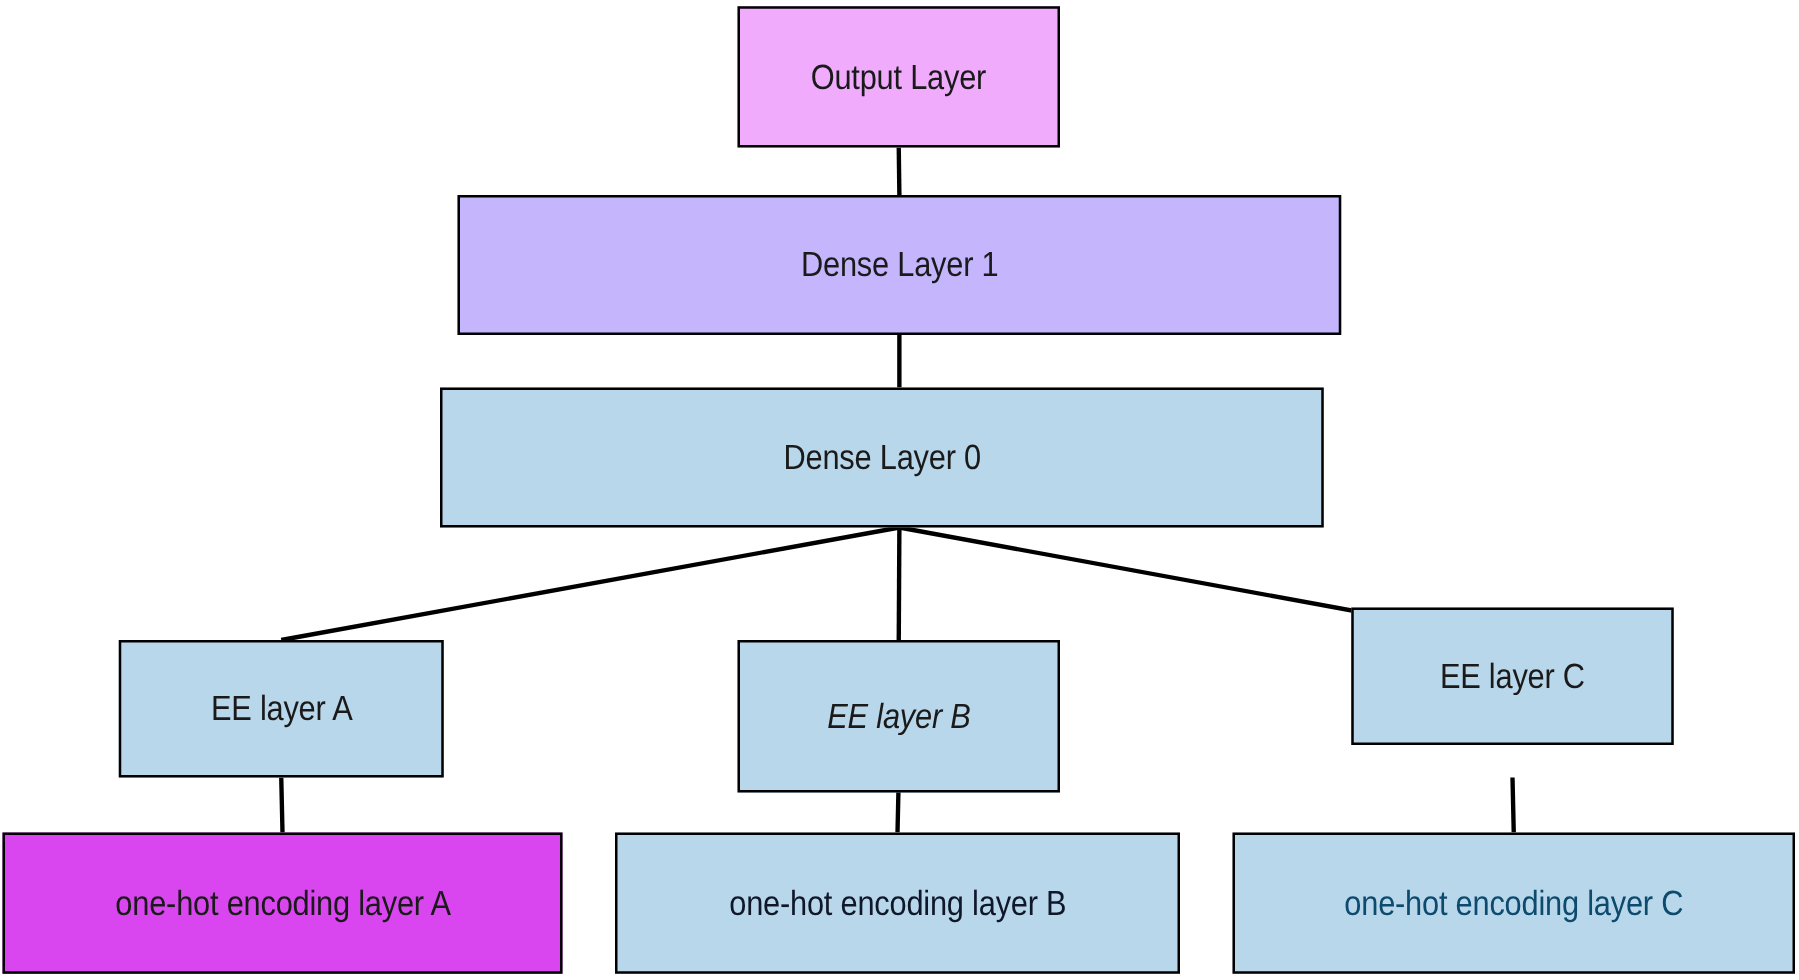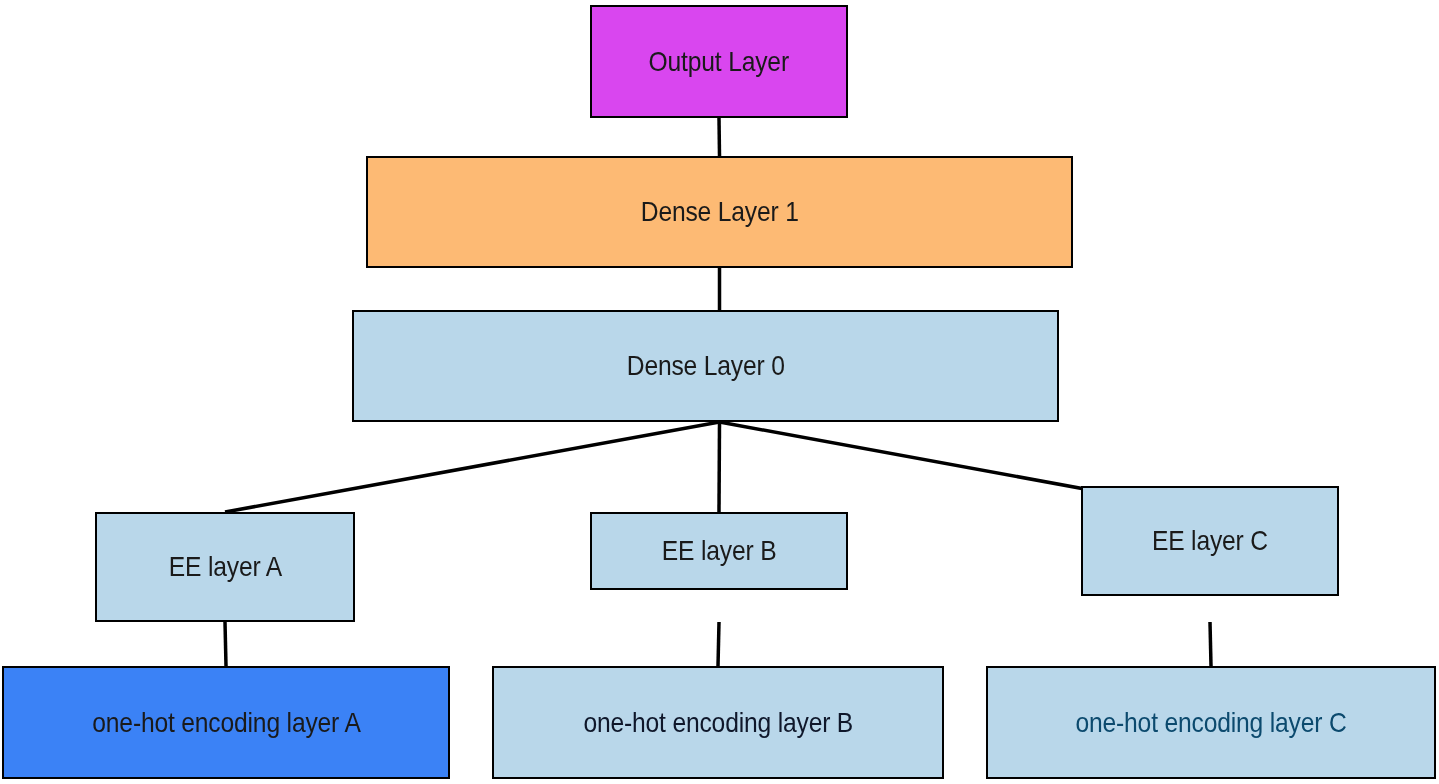--- a/index.html
+++ b/index.html
@@ -39,21 +39,21 @@
   .node .label {
     display: inline-block;
     transform: scaleX(0.88);
     letter-spacing: -0.2px;
   }
   
   .n-output  { left: 590px;  top: 5px;   width: 258px; height: 113px; }
   .n-dense1  { left: 366px;  top: 156px; width: 707px; height: 112px; }
   .n-dense0  { left: 352px;  top: 310px; width: 707px; height: 112px; }
   .n-ee-a    { left: 95px;   top: 512px; width: 260px; height: 110px; }
-  .n-ee-b    { left: 590px;  top: 512px; width: 258px; height: 78px; }
+  .n-ee-b    { left: 590px;  top: 512px; width: 258px; height: 122px; font-style: italic; }
   .n-ee-c    { left: 1081px; top: 486px; width: 258px; height: 110px; }
   .n-oh-a    { left: 2px;    top: 666px; width: 448px; height: 113px; }
   .n-oh-b    { left: 492px;  top: 666px; width: 452px; height: 113px; }
   .n-oh-c    { left: 986px;  top: 666px; width: 450px; height: 113px; }
 </style>
 </head>
 <body style="background: rgb(255, 255, 255);">
 
 <div class="canvas">
 
@@ -61,45 +61,45 @@
       <line x1="719" y1="118" x2="719.5" y2="156" stroke="#000000" stroke-width="3.5"></line>
       <line x1="719.5" y1="268" x2="719.5" y2="310" stroke="#000000" stroke-width="3.5"></line>
       <line x1="719.5" y1="422" x2="225" y2="512" stroke="#000000" stroke-width="3.5"></line>
       <line x1="719.5" y1="422" x2="719" y2="512" stroke="#000000" stroke-width="3.5"></line>
       <line x1="719.5" y1="422" x2="1210" y2="512" stroke="#000000" stroke-width="3.5"></line>
       <line x1="225" y1="622" x2="226" y2="666" stroke="#000000" stroke-width="3.5"></line>
       <line x1="719" y1="622" x2="718" y2="666" stroke="#000000" stroke-width="3.5"></line>
       <line x1="1210" y1="622" x2="1211" y2="666" stroke="#000000" stroke-width="3.5"></line>
     </svg>
 
-  <div class="node n-output" style="background: #d946ef; border-color: rgb(0, 0, 0); color: rgb(26, 26, 26);">
+  <div class="node n-output" style="background: #f0abfc; border-color: rgb(0, 0, 0); color: rgb(26, 26, 26);">
     <span class="label">Output Layer</span>
   </div>
 
-  <div class="node n-dense1" style="background: #fdba74; border-color: rgb(0, 0, 0); color: rgb(26, 26, 26);">
+  <div class="node n-dense1" style="background: #c4b5fd; border-color: rgb(0, 0, 0); color: rgb(26, 26, 26);">
     <span class="label">Dense Layer 1</span>
   </div>
 
   <div class="node n-dense0" style="background: rgb(185, 215, 234); border-color: rgb(0, 0, 0); color: rgb(26, 26, 26);">
     <span class="label">Dense Layer 0</span>
   </div>
 
   <div class="node n-ee-a" style="background: rgb(185, 215, 234); border-color: rgb(0, 0, 0); color: rgb(26, 26, 26);">
     <span class="label">EE layer A</span>
   </div>
 
   <div class="node n-ee-b" style="background: rgb(185, 215, 234); border-color: rgb(0, 0, 0); color: rgb(26, 26, 26);">
     <span class="label">EE layer B</span>
   </div>
 
   <div class="node n-ee-c" style="background: rgb(185, 215, 234); border-color: rgb(0, 0, 0); color: rgb(26, 26, 26);">
     <span class="label">EE layer C</span>
   </div>
 
-  <div class="node n-oh-a" style="background: #3b82f6; border-color: rgb(0, 0, 0); color: rgb(26, 26, 26); text-align: right;">
+  <div class="node n-oh-a" style="background: #d946ef; border-color: rgb(0, 0, 0); color: rgb(26, 26, 26); text-align: right;">
     <span class="label">one-hot encoding layer A</span>
   </div>
 
   <div class="node n-oh-b" style="background: rgb(185, 215, 234); border-color: rgb(0, 0, 0); color: #0f172a;">
     <span class="label">one-hot encoding layer B</span>
   </div>
 
   <div class="node n-oh-c" style="background: rgb(185, 215, 234); border-color: rgb(0, 0, 0); color: #0c4a6e;">
     <span class="label">one-hot encoding layer C</span>
   </div>

